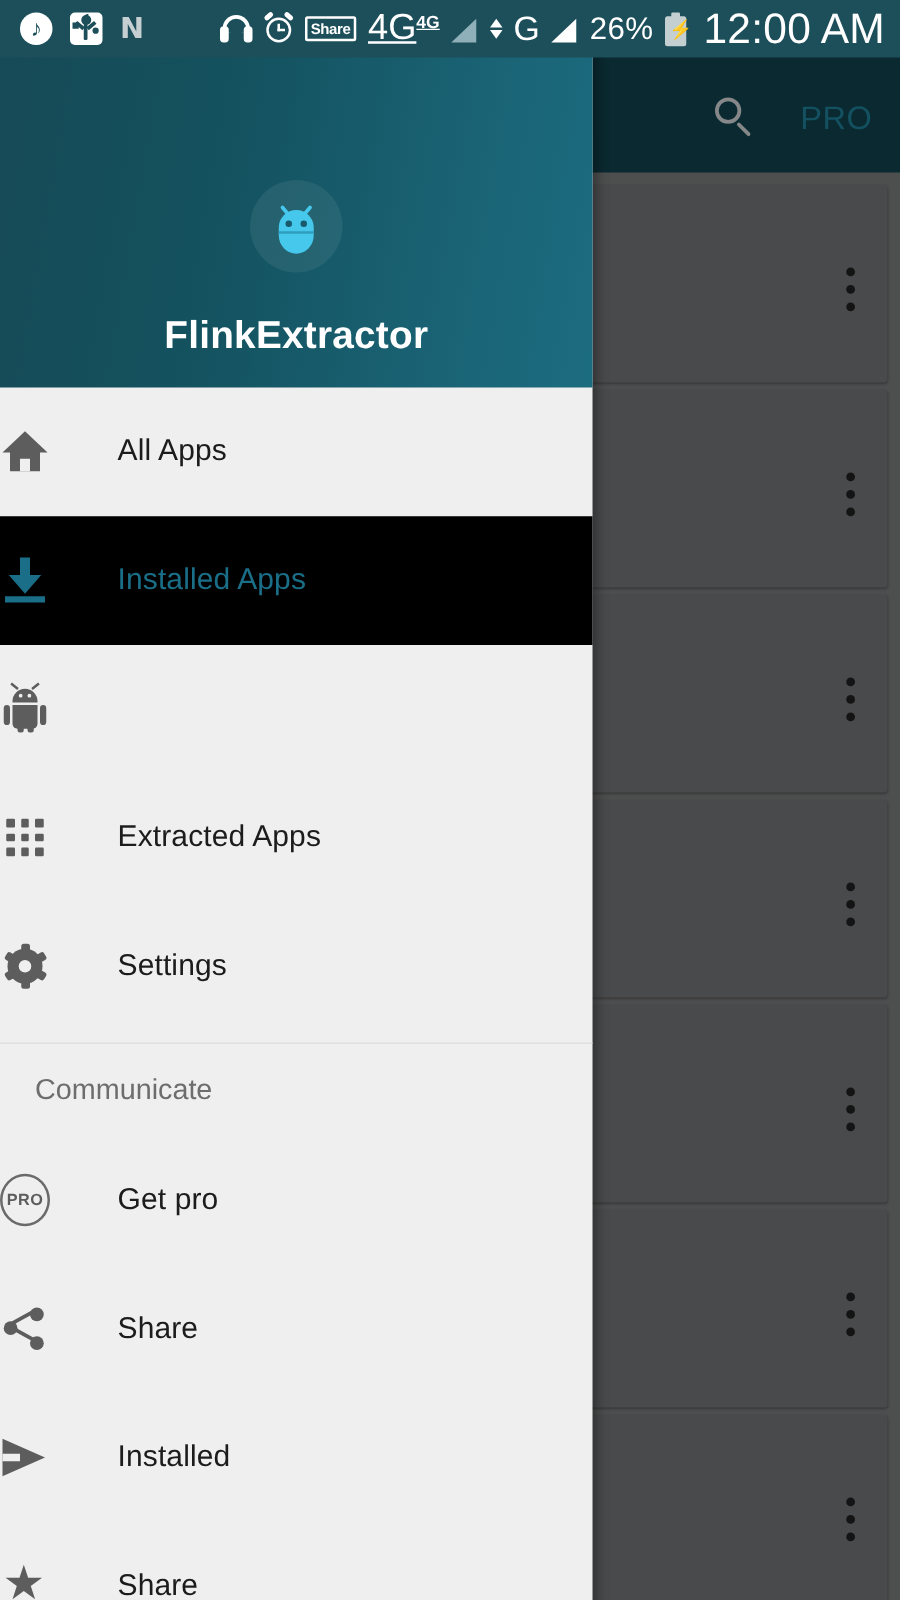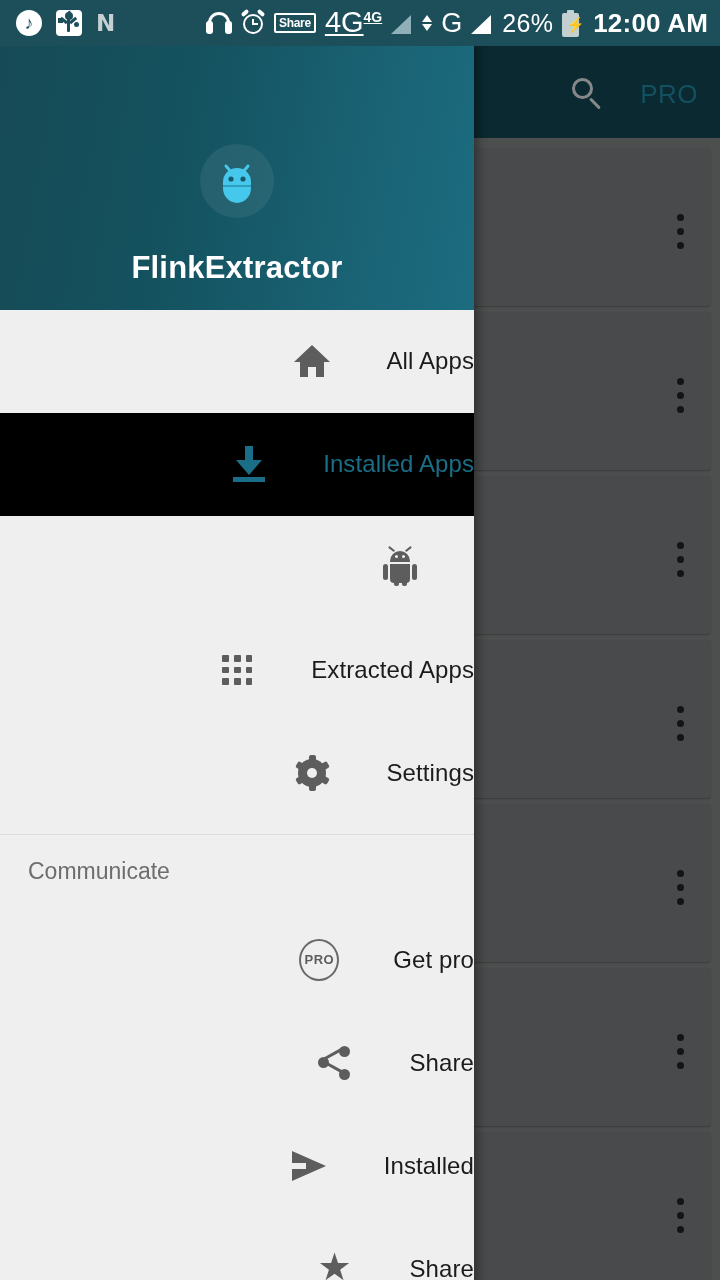--- a/index.html
+++ b/index.html
@@ -121,21 +121,21 @@
   .ic-arrows .dn { width:0;height:0;border-left:5px solid transparent;border-right:5px solid transparent;border-top:7px solid #fff; }
   .net-g { font-size:27px; line-height:1; }
 
   #sb-battery-pct { font-size:25px; letter-spacing:.3px; }
   .ic-batt { width:17px; height:27px; position:relative; }
   .ic-batt .body { position:absolute; inset:0; top:3px; background:#c3cfd1; border-radius:2px; }
   .ic-batt .cap { position:absolute; left:5px; top:0; width:7px; height:4px; background:#c3cfd1; border-radius:1px; }
   .ic-batt .bolt {
     position:absolute; left:4px; top:7px; color:#1d4f5b; font-size:15px; line-height:1; font-weight:700;
   }
-  #sb-time { font-size:26px; letter-spacing:.2px; margin-left:5px;font-weight:bold; }
+  #sb-time { font-size:34px; letter-spacing:.2px; margin-left:5px; }
 
   
   #drawer {
     position:absolute; left:0; top:0; width:474px; height:1280px; z-index:30;
     background:#efefef; box-shadow:3px 0 10px rgba(0,0,0,.4);
     display:flex; flex-direction:column;margin-top:40px;
   }
   #drawer-header {
     height:270px; flex:0 0 270px; position:relative;
     background:linear-gradient(100deg, #164a56 0%, #14525f 38%, #1a6476 78%, #1c6c80 100%);
@@ -146,21 +146,20 @@
     width:74px; height:74px; border-radius:50%;
     background:rgba(255,255,255,.07);
     display:flex; align-items:center; justify-content:center;
     margin-bottom:32px; position:relative;
   }
   #drawer-title { color:#ffffff; font-size:31px; font-weight:700; letter-spacing:.2px; }
 
   .nav-item {
     height:104px; display:flex; align-items:center; 
     cursor:pointer;
-    justify-content:flex-end;
   }
   .nav-item .nav-icon {
     width:40px; height:40px; flex:0 0 40px; display:flex; align-items:center; justify-content:center;
     margin-right:54px;
   }
   .nav-item .nav-label { font-size:24px; color:#1c1c1c; letter-spacing:.1px; }
   .nav-item.selected { background:#000000; }
   .nav-item.selected .nav-label { color:#1a6e87; }
 
   

